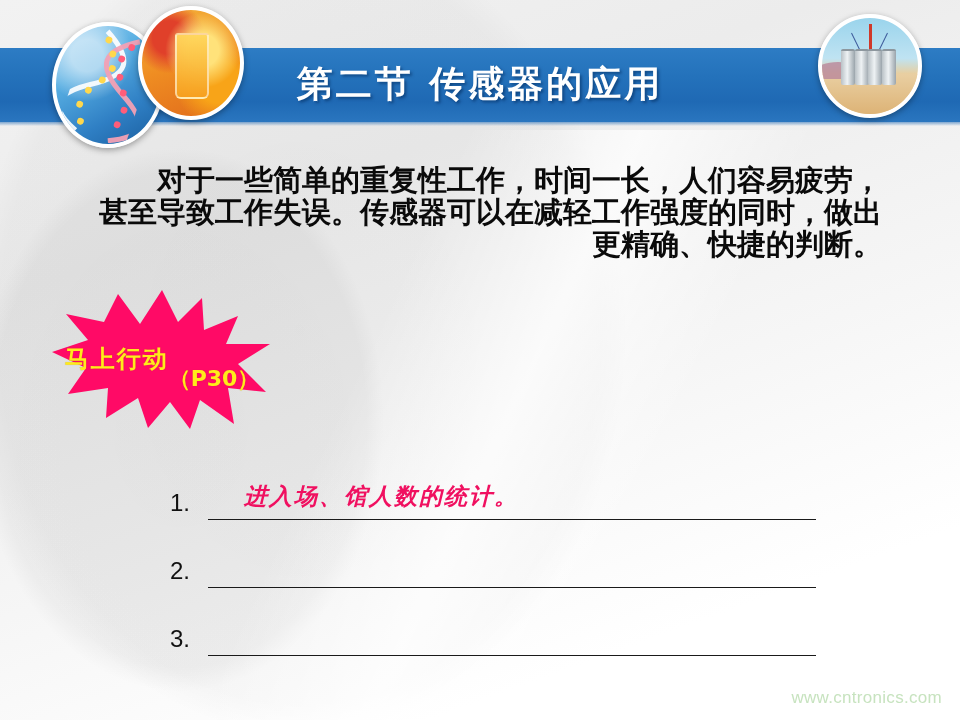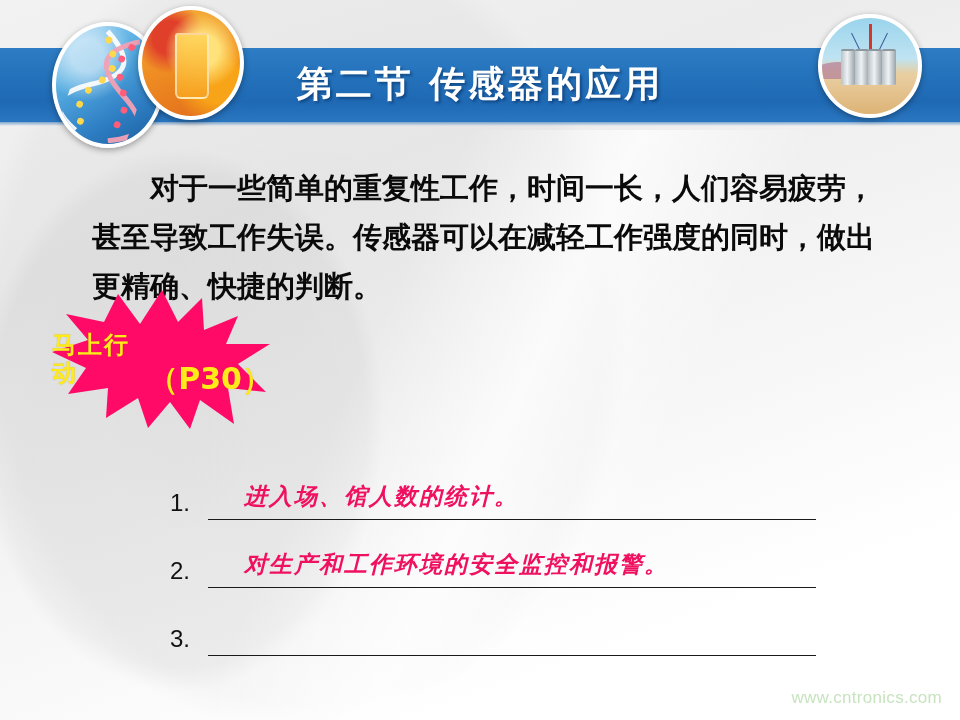--- a/index.html
+++ b/index.html
@@ -77,35 +77,35 @@
     background:#b9879b;border-radius:50% 50% 0 0;opacity:.8;}
   .med-silo .tank{position:absolute;bottom:30%;width:14px;height:34px;
     background:linear-gradient(90deg,#b9c1c6,#eef2f4 45%,#9aa4ab);
     border-radius:2px;border-top:2px solid #8d979e;}
   .med-silo .mast{position:absolute;left:49%;top:6%;width:3px;height:40%;background:#d0392a;}
   .med-silo .rope{position:absolute;top:16%;width:1px;height:36%;background:#3c5a9a;transform-origin:top center;}
 
   
   .para{
     position:absolute;left:92px;top:164px;width:790px;
-    font-size:29px;line-height:49px;color:#0a0a0a;font-weight:bold;
-    text-indent:58px;letter-spacing:0px;
+    font-size:29px;line-height:32px;color:#0a0a0a;font-weight:bold;
+    text-indent:58px;letter-spacing:0px;text-align:right;
   }
 
   
   .star-wrap{position:absolute;left:52px;top:288px;width:220px;height:142px;}
   .star-wrap svg{position:absolute;left:0;top:0;}
   .star-label{
     position:absolute;left:0;top:0;width:220px;height:142px;
     display:flex;flex-direction:row;align-items:center;justify-content:center;
     color:#ffeb1a;font-weight:bold;line-height:1.18;
     text-shadow:0 0 1px rgba(120,80,0,.35);
   }
   .star-label .l1{font-size:24px;letter-spacing:2px;}
-  .star-label .l2{font-size:30px;letter-spacing:0px;margin-top:40px;}
+  .star-label .l2{font-size:22px;letter-spacing:0px;margin-top:40px;}
 
   
   .question{
     position:absolute;left:262px;top:312px;width:660px;
     font-size:26px;line-height:35px;color:#1512e0;font-weight:bold;
     text-indent:62px;
   }
 
   
   .answers{position:absolute;left:170px;top:452px;width:700px;}
@@ -207,21 +207,20 @@
   <div class="answers">
 
     <div class="ans-row">
       <span class="ans-num">1.</span>
       <span class="ans-text">进入场、馆人数的统计。</span>
       <span class="ans-line"></span>
     </div>
 
     <div class="ans-row">
       <span class="ans-num">2.</span>
-      <span class="ans-text">对生产和工作环境的安全监控和报警。</span>
       <span class="ans-line"></span>
     </div>
 
     <div class="ans-row">
       <span class="ans-num">3.</span>
       <span class="ans-line"></span>
     </div>
 
   </div>
 

